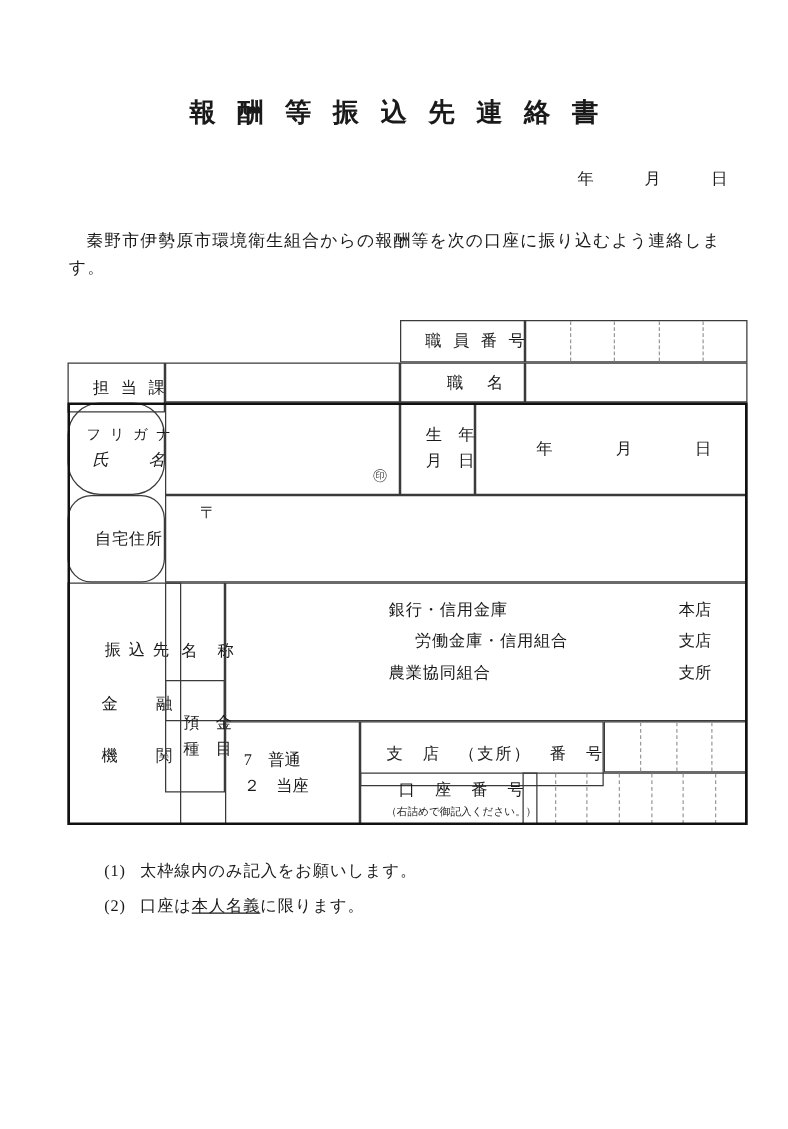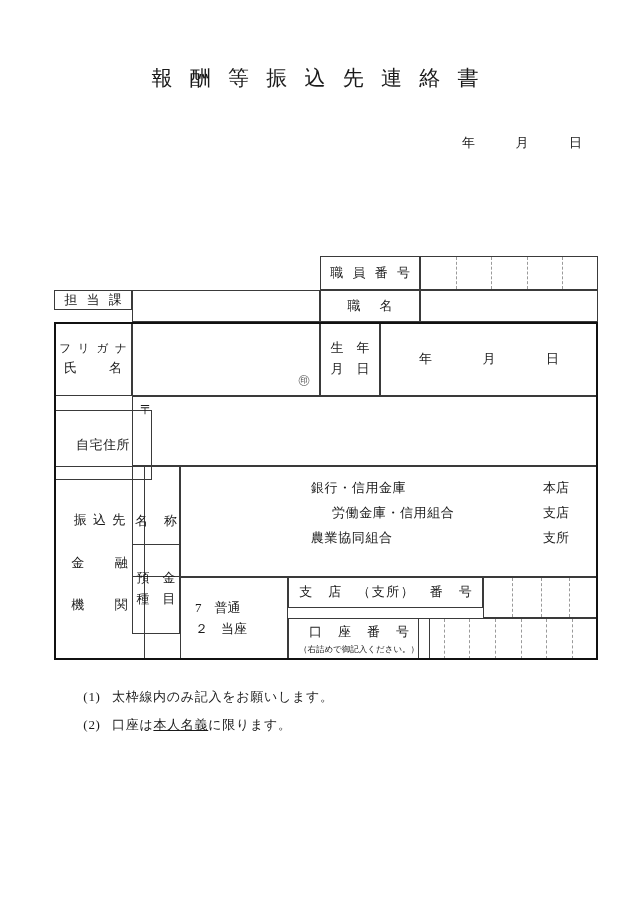--- a/index.html
+++ b/index.html
@@ -29,24 +29,24 @@
     position: absolute;
     left: 55px;
     top: 58px;
     font-size: 12.5px;
     letter-spacing: 0.4px;
     white-space: nowrap;
   }
   .doc-title {
     position: absolute;
     left: 0; right: 0;
-    top: 64px;
+    top: 76px;
     text-align: center;
     font-size: 21px;
-    font-weight: normal;
+    font-weight: bold;
     letter-spacing: 6px;
     padding-left: 6px;
   }
   .date-line {
     position: absolute;
     right: 48px;
     top: 134px;
     font-size: 13px;
     white-space: nowrap;
   }
@@ -69,21 +69,21 @@
   .cell {
     position: absolute;
     box-sizing: border-box;
     font-size: 13px;
     display: flex;
     align-items: center;
     justify-content: center;
     white-space: nowrap;
     line-height: 1.45;
   }
-  .thin   { border: 1px solid #3a3a3a; }
+  .thin   { border: 1px solid #3a3a3a; padding-left: 20px; }
   .dashR { border-right: 1px dashed #9a9a9a; }
 
   .thickbox {
     position: absolute;
     box-sizing: border-box;
     border: 2px solid #111;
     pointer-events: none;
   }
   .sp3 { letter-spacing: 3px; padding-left: 3px; }
   .sp1 { letter-spacing: 1.5px; padding-left: 1.5px; }
@@ -138,65 +138,66 @@
   <div class="doc-title">報 酬 等 振 込 先 連 絡 書</div>
 
   <div class="date-line">
     <span>年</span>
     <span class="gap"></span>
     <span>月</span>
     <span class="gap"></span>
     <span>日</span>
   </div>
 
+  <div class="lead">秦野市伊勢原市環境衛生組合からの報酬等を次の口座に振り込むよう連絡します。</div>
 
   <div class="tbl">
 
     <div class="cell thin" style="left:320px; top:256px; width:100px; height:34px;">
       <span class="sp3">職 員 番 号</span>
     </div>
     <div class="cell thin" style="left:420px; top:256px; width:178px; height:34px;">
       <div class="cell dashR" style="left:0px;  top:0px; width:35.6px; height:32px;"></div>
       <div class="cell dashR" style="left:35.6px; top:0px; width:35.6px; height:32px;"></div>
       <div class="cell dashR" style="left:71.2px; top:0px; width:35.6px; height:32px;"></div>
       <div class="cell dashR" style="left:106.8px; top:0px; width:35.6px; height:32px;"></div>
       <div class="cell" style="left:142.4px; top:0px; width:35.6px; height:32px;"></div>
     </div>
 
-    <div class="cell thin" style="left:54px; top:290px; width:78px; height:20px;">
+    <div class="cell thin" style="left:54px; top:290px; width:78px; height:40px;">
       <span class="sp3">担 当 課</span>
     </div>
     <div class="cell thin" style="left:132px; top:290px; width:188px; height:32px;"></div>
     <div class="cell thin" style="left:320px; top:290px; width:100px; height:32px;">
       <span class="sp3">職　名</span>
     </div>
     <div class="cell thin" style="left:420px; top:290px; width:178px; height:32px;"></div>
 
-    <div class="cell thin stack" style="left:54px; top:322px; width:78px; height:74px;">
+    <div class="cell thin stack" style="left:54px; top:322px; width:78px; height:74px;border-radius:26px;">
       <span class="small" style="letter-spacing:2px;padding-left:2px;">フ リ ガ ナ</span>
-      <span style="letter-spacing:2px;padding-left:2px;">氏　　名</span>
+      <span style="letter-spacing:2px;padding-left:2px;font-style:italic;">氏　　名</span>
     </div>
     <div class="cell thin" style="left:132px; top:322px; width:188px; height:74px;"></div>
     <div class="seal" style="left:298px; top:372px;">㊞</div>
 
     <div class="cell thin stack" style="left:320px; top:322px; width:60px; height:74px;">
       <span>生　年</span>
       <span>月　日</span>
     </div>
     <div class="cell thin" style="left:380px; top:322px; width:218px; height:74px;">
       <span class="ymd-inner">
         <span>年</span>
         <span class="g"></span>
         <span>月</span>
         <span class="g"></span>
         <span>日</span>
       </span>
     </div>
 
-    <div class="cell thin" style="left:54px; top:410px; width:98px; height:70px;">
+    <div class="cell thin" style="left:54px; top:396px; width:78px; height:70px;border-radius:19px;">
       <span style="letter-spacing:0.5px;">自宅住所</span>
     </div>
     <div class="cell thin" style="left:132px; top:396px; width:466px; height:70px;
                                   align-items:flex-start; justify-content:flex-start;">
       <span style="padding:4px 0 0 7px;">〒</span>
       <span></span>
     </div>
 
     <div class="cell thin stack" style="left:54px; top:466px; width:91px; height:194px;">
       <span class="sp1">振 込 先</span>
@@ -218,21 +219,21 @@
 
     <div class="cell thin stack" style="left:132px; top:544px; width:48px; height:90px;">
       <span>預　金</span>
       <span>種　目</span>
     </div>
     <div class="cell thin stack" style="left:180px; top:577px; width:108px; height:83px; align-items:flex-start; padding-left:14px;">
       <span>7　普通</span>
       <span>２　当座</span>
     </div>
 
-    <div class="cell thin" style="left:288px; top:577px; width:195px; height:31px;">
+    <div class="cell thin" style="left:288px; top:577px; width:195px; height:52px;">
       <span class="sp1">支　店　（支所）　番　号</span>
     </div>
     <div class="cell thin" style="left:483px; top:577px; width:115px; height:41px;">
       <div class="cell dashR" style="left:0px;    top:0px; width:28.75px; height:39px;"></div>
       <div class="cell dashR" style="left:28.75px; top:0px; width:28.75px; height:39px;"></div>
       <div class="cell dashR" style="left:57.5px;  top:0px; width:28.75px; height:39px;"></div>
       <div class="cell" style="left:86.25px; top:0px; width:28.75px; height:39px;"></div>
     </div>
 
     <div class="cell thin stack" style="left:288px; top:618px; width:142px; height:42px;">

